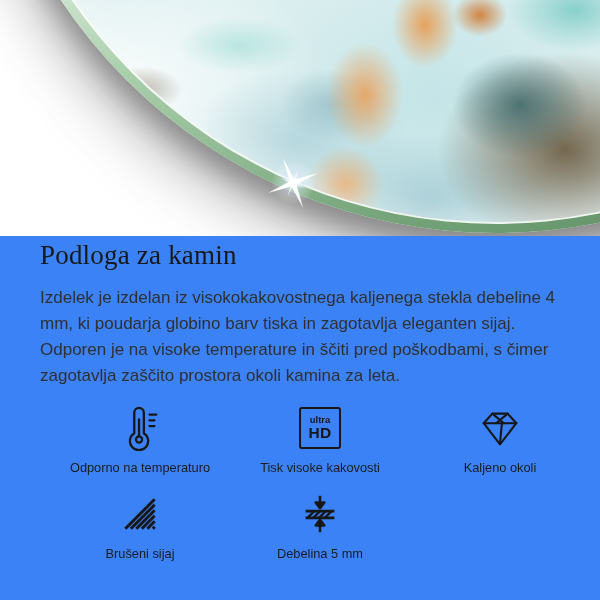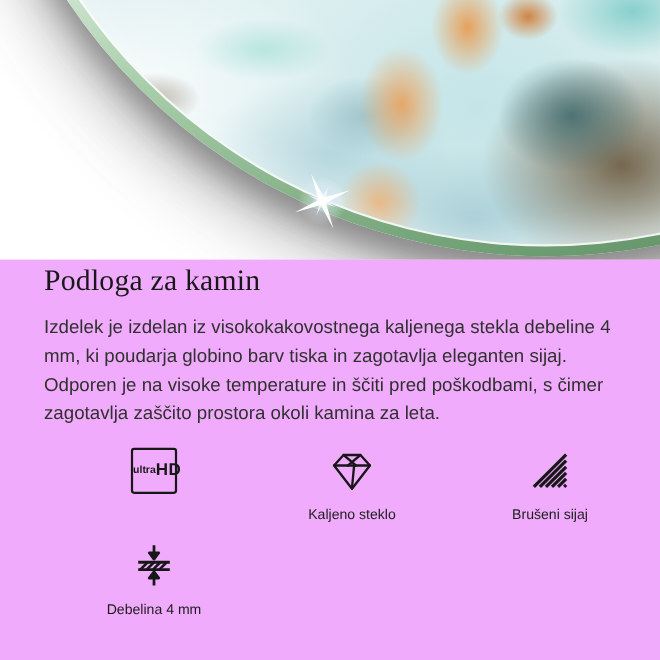--- a/index.html
+++ b/index.html
@@ -1,18 +1,18 @@
 <!DOCTYPE html>
 <html><head>
 <meta charset="utf-8">
 <style>
   html,body{margin:0;padding:0;}
   body{width:600px;height:600px;background:#ffffff;overflow:hidden;
        font-family:"Liberation Sans",sans-serif;color:#2e2e2e;}
-  .page{width:600px;height:600px;position:relative;background:#f0abfc;}
+  .page{width:600px;height:600px;position:relative;background:#3b82f6;}
 
   
   .hero{position:relative;width:600px;height:236px;overflow:hidden;background:#fff;}
   .glass-circle{
     position:absolute;left:-27px;top:-813px;width:1046px;height:1046px;
     border-radius:50%;
     background:linear-gradient(160deg,#47784f 0%,#7eae83 22%,#bcd9bd 40%,#eef7ee 52%,#a9cfab 66%,#6f9f74 85%,#547f58 100%);
     box-shadow:0 16px 26px rgba(40,40,40,.38),
                0 40px 60px rgba(100,100,100,.25),
                -20px 25px 50px rgba(120,120,120,.22);
@@ -47,21 +47,21 @@
   h1 .h-line{display:block;}
   .desc{margin:13px 0 0 0;width:522px;font-size:17px;line-height:26px;color:#303030;}
 
   
   .features{margin:16px 10px 0;display:grid;grid-template-columns:repeat(3,1fr);
             row-gap:16px;justify-items:center;}
   .feature{display:flex;flex-direction:column;align-items:center;width:180px;}
   .icon-wrap{height:46px;display:flex;align-items:center;justify-content:center;}
   .f-label{margin-top:9px;font-size:12.8px;color:#1c1c1c;white-space:nowrap;}
   .hd-box{width:38px;height:38px;border:2.6px solid #171717;border-radius:3px;
-          display:flex;flex-direction:row;align-items:center;justify-content:space-between;
+          display:flex;flex-direction:column;align-items:center;justify-content:center;
           color:#171717;}
   .hd-top{font-size:9.5px;font-weight:700;line-height:10px;}
   .hd-bottom{font-size:15.5px;font-weight:700;line-height:16px;letter-spacing:.3px;}
   svg.icon{stroke:#171717;fill:none;stroke-width:2.4;stroke-linecap:round;stroke-linejoin:round;}
 </style>
 </head>
 <body>
 
 <div class="page">
 
@@ -86,41 +86,53 @@
   </div>
 
   <div class="content">
     <h1>
       <span class="h-line">Podloga za kamin</span>
     </h1>
     <p class="desc">Izdelek je izdelan iz visokokakovostnega kaljenega stekla debeline 4 mm, ki poudarja globino barv tiska in zagotavlja eleganten sijaj. Odporen je na visoke temperature in ščiti pred poškodbami, s čimer zagotavlja zaščito prostora okoli kamina za leta.</p>
 
     <div class="features">
 
+      <div class="feature">
+        <div class="icon-wrap">
+          <svg class="icon" width="46" height="46" viewBox="0 0 48 48">
+            <path d="M28 29.5 V8 a5 5 0 0 0 -10 0 v21.5 a9.5 9.5 0 1 0 10 0 Z"></path>
+            <circle cx="23" cy="36" r="3.2"></circle>
+            <path d="M23 32.8 V15"></path>
+            <path d="M34 10 h7 M34 16 h5 M34 22 h5"></path>
+          </svg>
+        </div>
+        <div class="f-label">Odporno na temperaturo</div>
+      </div>
 
       <div class="feature">
         <div class="icon-wrap">
           <div class="hd-box">
             <span class="hd-top">ultra</span>
             <span class="hd-bottom">HD</span>
           </div>
         </div>
+        <div class="f-label">Tisk visoke kakovosti</div>
       </div>
 
 
       <div class="feature">
         <div class="icon-wrap">
           <svg class="icon" width="46" height="46" viewBox="0 0 48 48" style="stroke-width:2.2">
             <path d="M7 19 L16 9 H32 L41 19 L24 41 Z"></path>
             <path d="M7 19 H41"></path>
             <path d="M16 9 L28 19 M32 9 L20 19"></path>
             <path d="M26 19 L24 40"></path>
           </svg>
         </div>
-        <div class="f-label">Kaljeno steklo</div>
+        <div class="f-label">Kaljeno okoli</div>
       </div>
 
       <div class="feature">
         <div class="icon-wrap">
           <svg width="44" height="44" viewBox="0 0 48 48" style="stroke:#171717;stroke-width:3.2;fill:none;">
             <path d="M8 40 L40 8"></path>
             <path d="M14 40 L40 14"></path>
             <path d="M20 40 L40 20"></path>
             <path d="M26 40 L40 26"></path>
             <path d="M32 40 L40 32"></path>
@@ -140,18 +152,18 @@
               <path d="M9 21 H39 M9 28 H39"></path>
             </g>
             <g stroke-width="2.6">
               <path d="M24 5 V12" fill="none"></path>
               <path d="M19.5 12 H28.5 L24 18 Z" stroke-linejoin="round"></path>
               <path d="M24 43 V36" fill="none"></path>
               <path d="M19.5 36 H28.5 L24 30 Z" stroke-linejoin="round"></path>
             </g>
           </svg>
         </div>
-        <div class="f-label">Debelina 4 mm</div>
+        <div class="f-label">Debelina 5 mm</div>
       </div>
 
     </div>
   </div>
 </div>
 
 </body></html>

